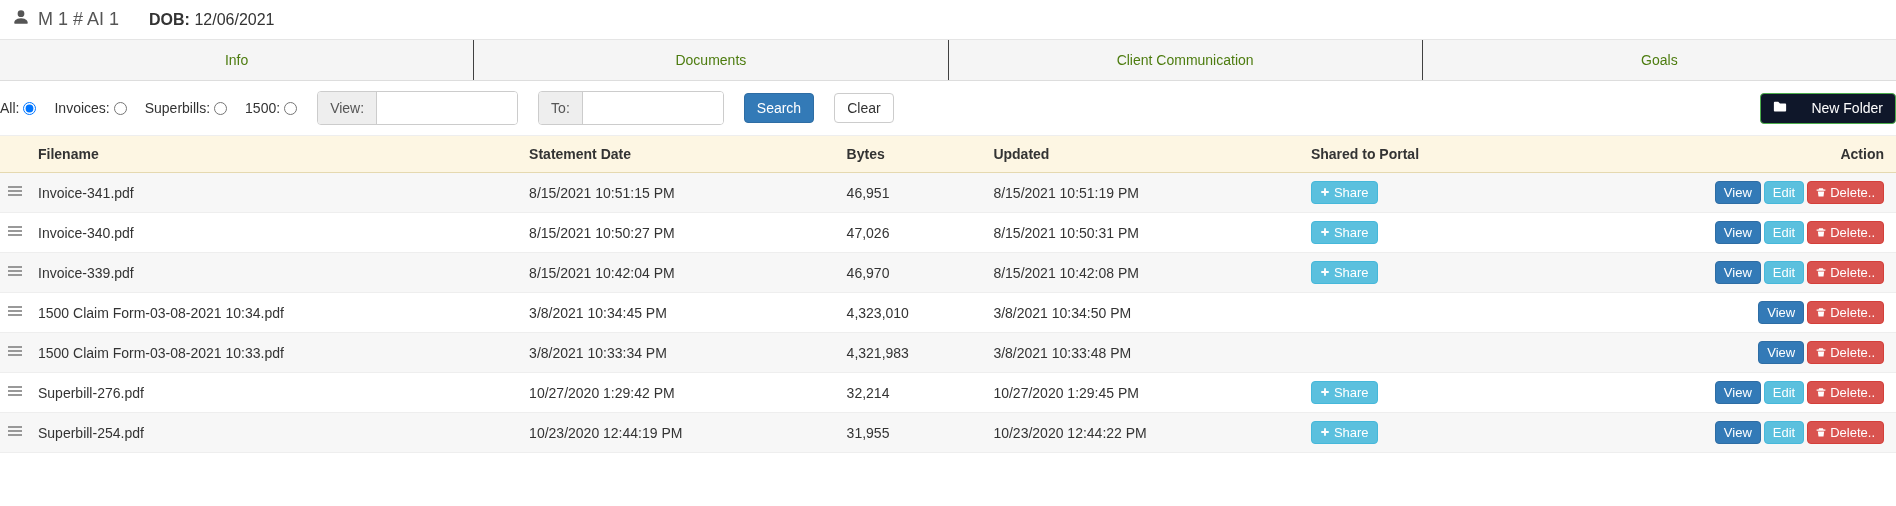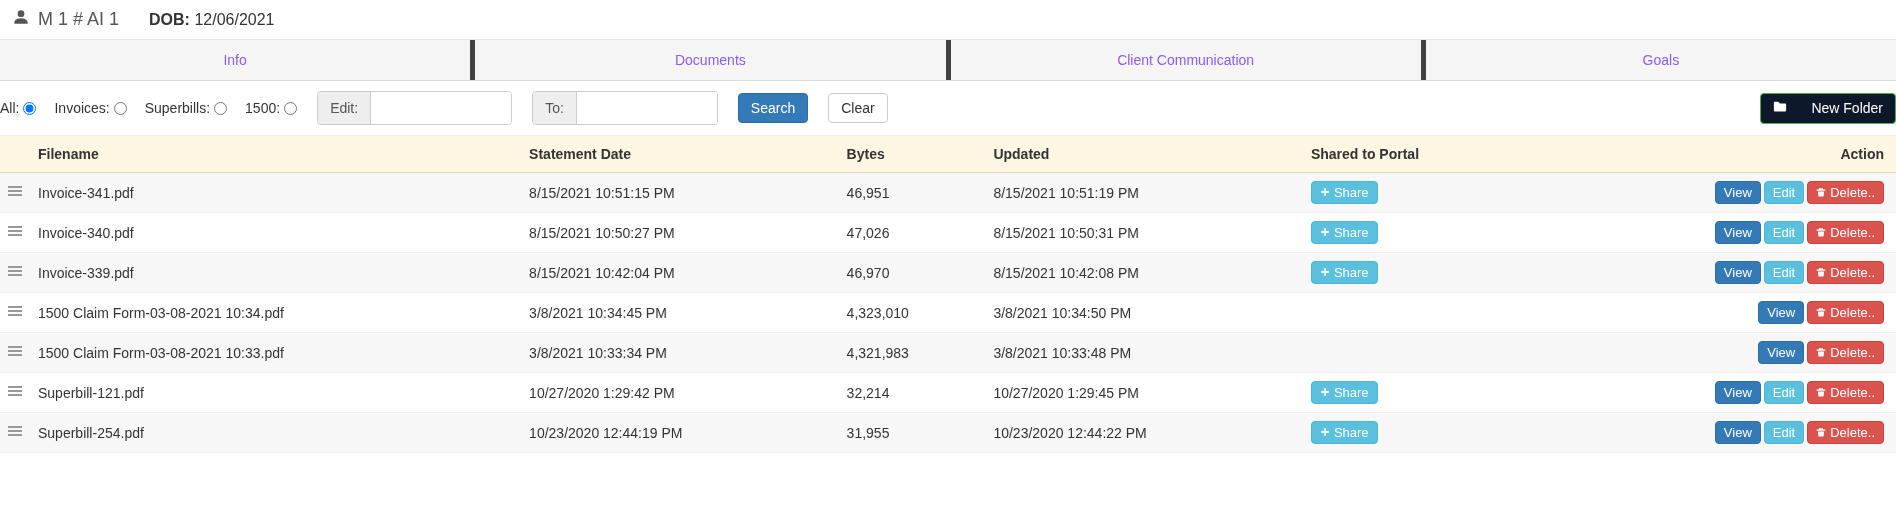--- a/index.html
+++ b/index.html
@@ -31,23 +31,23 @@
     .header .dob b { font-weight: bold; }
     .tabs {
       display: flex;
       border-bottom: 1px solid #ddd;
       background: #f5f5f5;
     }
     .tab {
       flex: 1;
       text-align: center;
       padding: 12px 0;
-      color: #8b5cf6;
+      color: #4d7c0f;
       cursor: pointer;
-      border-right: 5px solid #404040;
+      border-right: 1px solid #404040;
       background: #f5f5f5;
     }
     .tab:last-child { border-right: none; }
     .tab.active {
       background: #fff;
       color: #555;
       border-bottom: 1px solid #fff;
       margin-bottom: -1px;
     }
     .filter-bar {
@@ -186,21 +186,21 @@
         <span>Superbills:</span>
         <input type="radio" name="doc-filter" style="">
       </label>
       <label class="radio-item">
         <span>1500:</span>
         <input type="radio" name="doc-filter" style="">
       </label>
     </div>
 
   <div class="date-wrap">
-    <div class="addon">Edit:</div>
+    <div class="addon">View:</div>
     <input type="text" value="" style="">
   </div>
 
   <div class="date-wrap">
     <div class="addon">To:</div>
     <input type="text" value="" style="">
   </div>
 
   <button class="btn btn-primary">Search</button>
   <button class="btn btn-default">Clear</button>
@@ -286,21 +286,21 @@
         <td>3/8/2021 10:33:34 PM</td>
         <td>4,321,983</td>
         <td>3/8/2021 10:33:48 PM</td>
         <td></td>
         <td class="actions-cell"><button class="btn btn-primary btn-sm">View</button><button class="btn btn-danger btn-sm"><span class="trash-icon"><svg width="10" height="10" viewBox="0 0 16 16" fill="#fff">
                 <path d="M5 2h6l1 2h3v2H1V4h3l1-2zM3 7h10l-1 8H4L3 7z"></path>
               </svg></span> Delete..</button></td>
       </tr>
       <tr>
         <td class="drag-col"><span class="icon-bars"><span></span><span></span><span></span></span></td>
-        <td>Superbill-121.pdf</td>
+        <td>Superbill-276.pdf</td>
         <td>10/27/2020 1:29:42 PM</td>
         <td>32,214</td>
         <td>10/27/2020 1:29:45 PM</td>
         <td><button class="btn btn-info btn-sm"><span class="plus-icon"><svg width="10" height="10" viewBox="0 0 16 16" fill="#fff">
                 <path d="M8 2v12M2 8h12" stroke="#fff" stroke-width="3"></path>
               </svg></span> Share</button></td>
         <td class="actions-cell"><button class="btn btn-primary btn-sm">View</button><button class="btn btn-info btn-sm">Edit</button><button class="btn btn-danger btn-sm"><span class="trash-icon"><svg width="10" height="10" viewBox="0 0 16 16" fill="#fff">
                 <path d="M5 2h6l1 2h3v2H1V4h3l1-2zM3 7h10l-1 8H4L3 7z"></path>
               </svg></span> Delete..</button></td>
       </tr>

